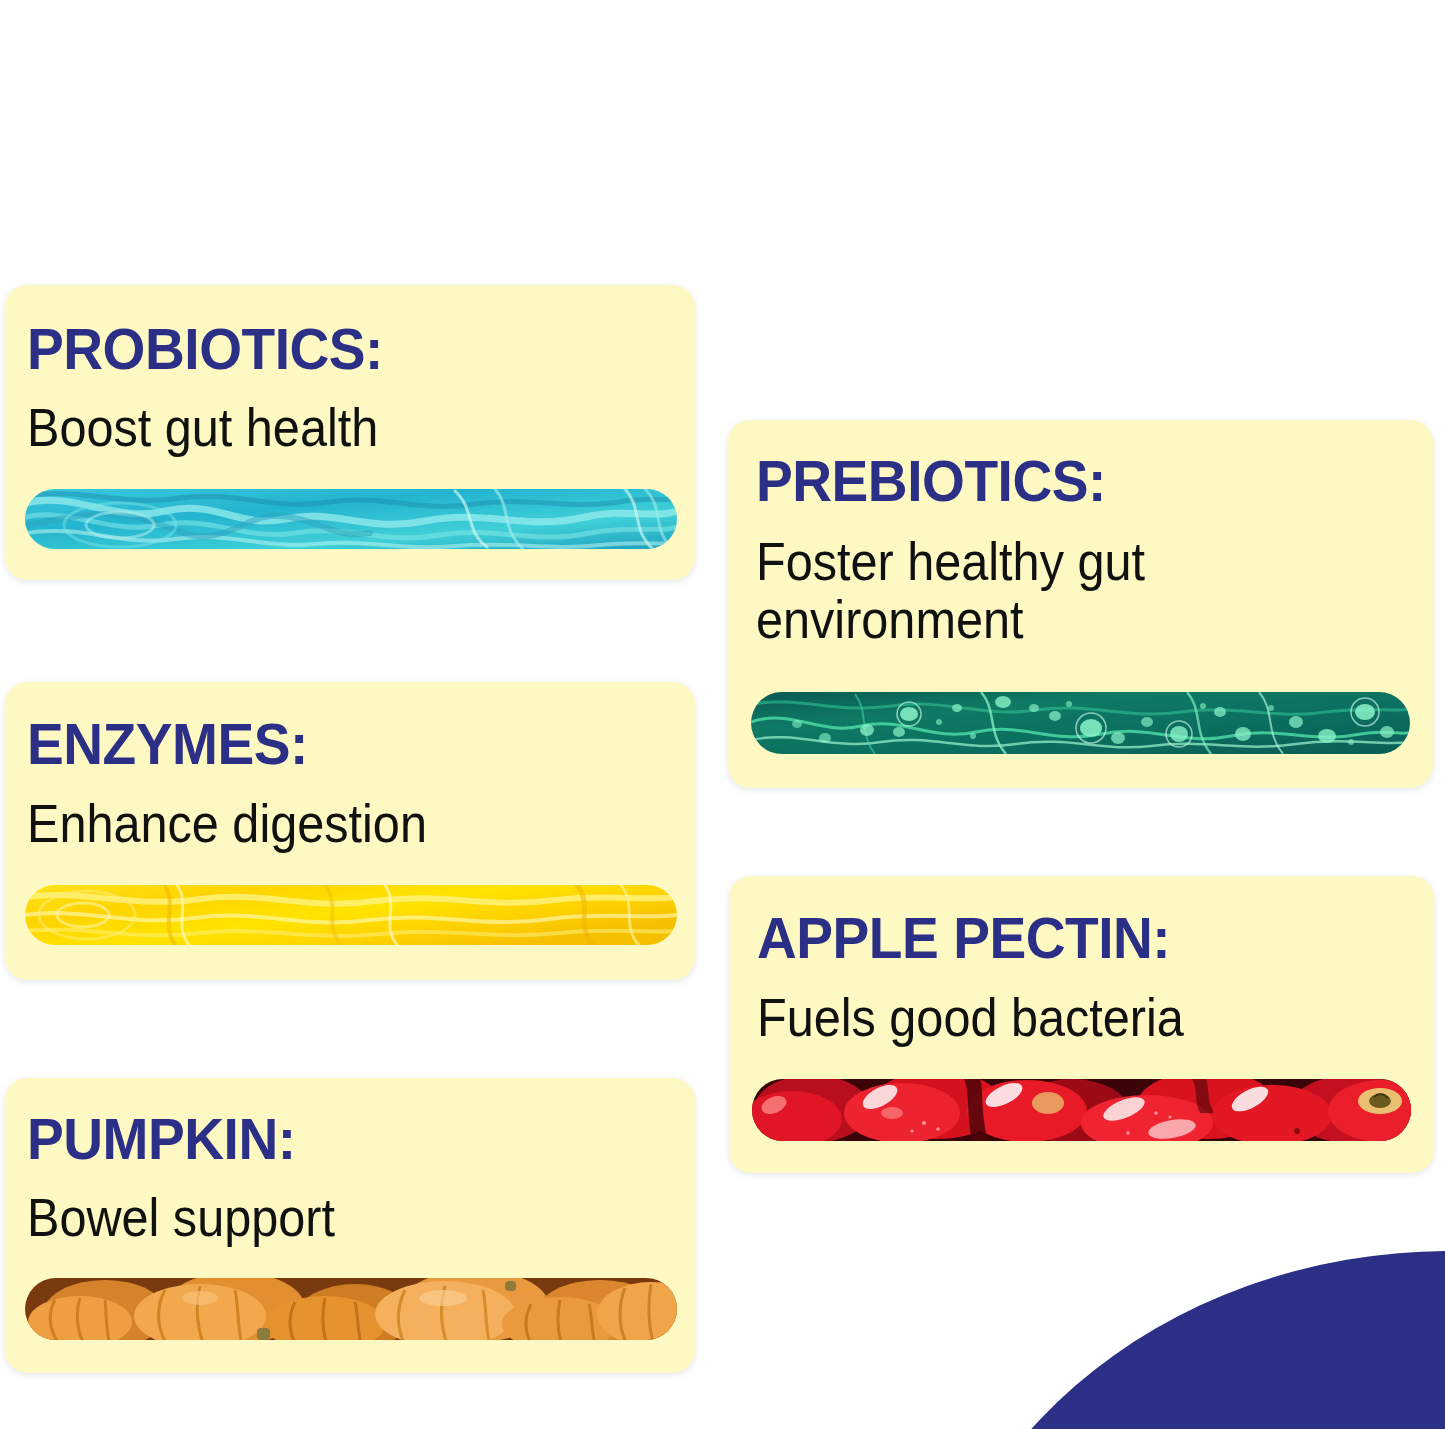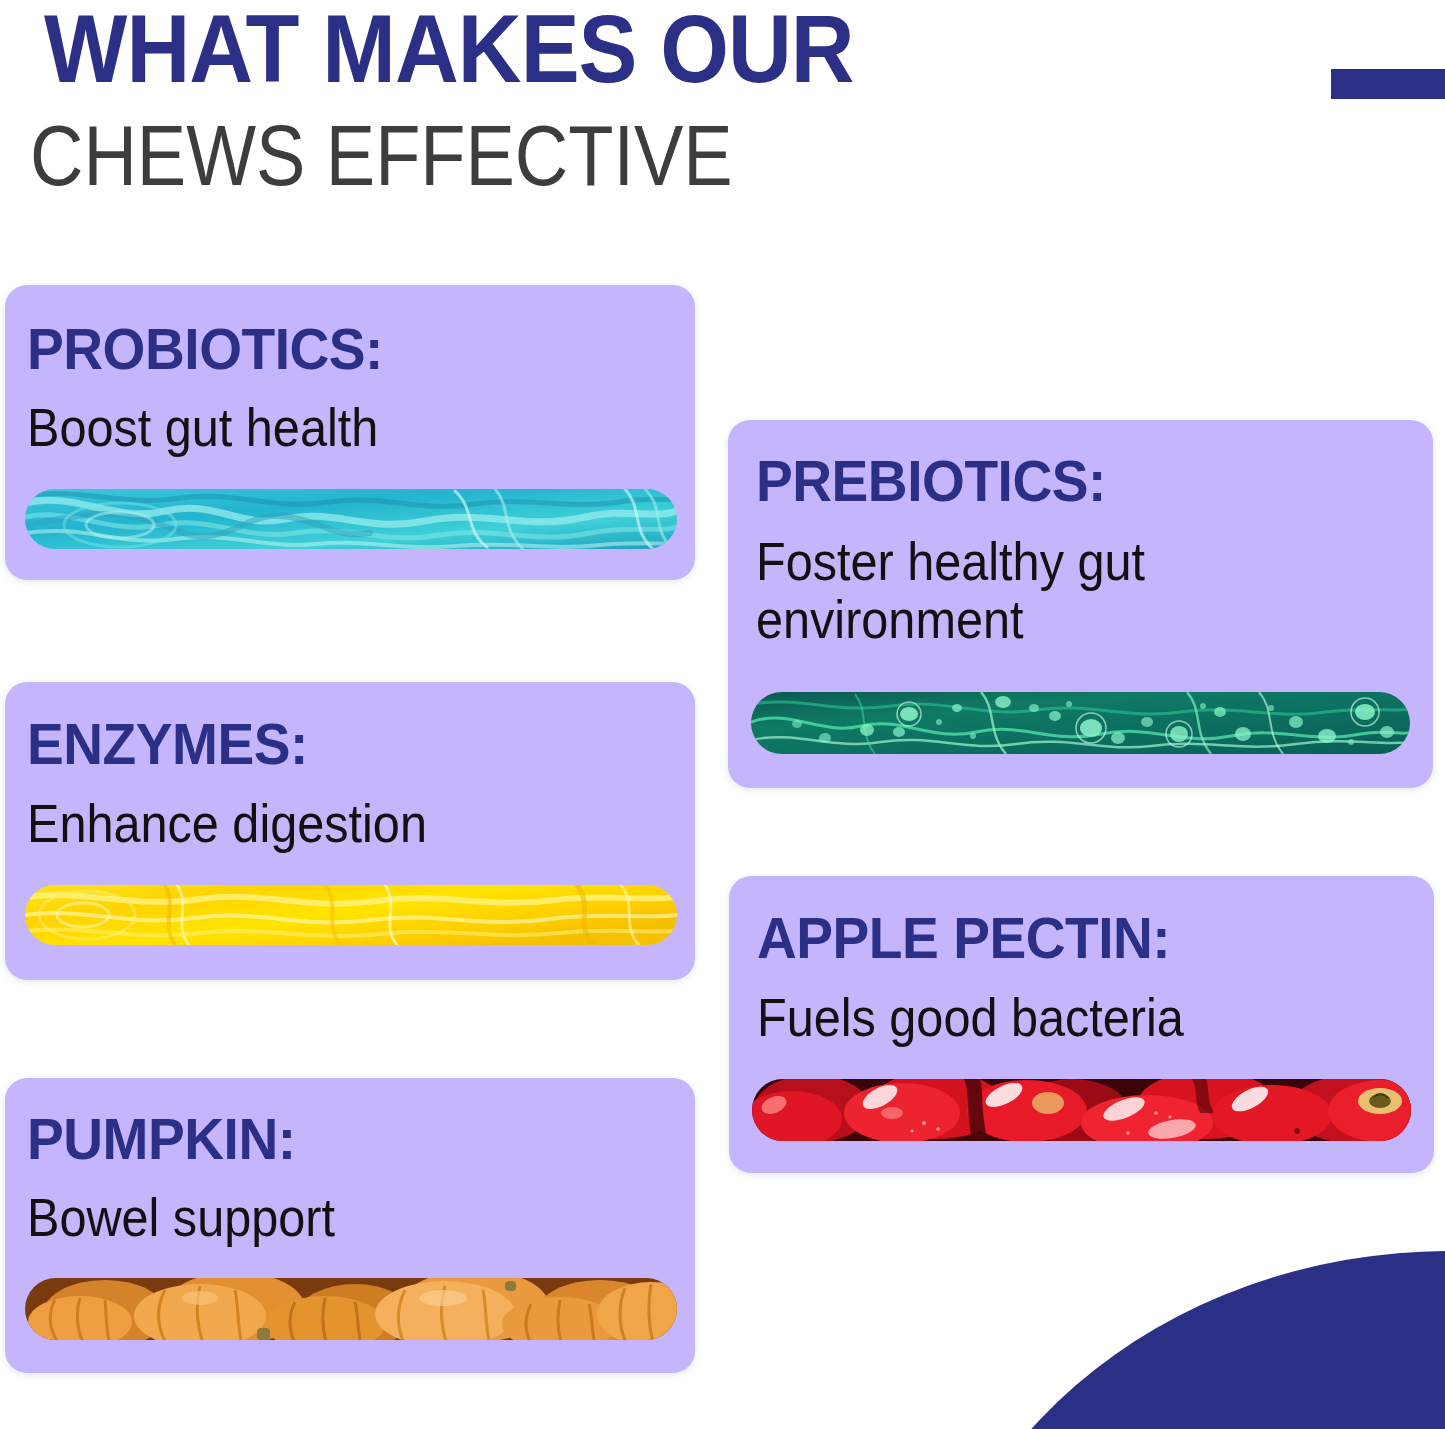--- a/index.html
+++ b/index.html
@@ -41,21 +41,21 @@
   }
   .title-dash {
     position:absolute; left:1331px; top:69px;
     width:114px; height:30px;
     background:#2b2f86;
   }
 
   
   .card {
     position:absolute;
-    background:#c4b5fd;
+    background:#fef9c3;
     border-radius:22px;
     box-shadow:0 2px 7px rgba(100,110,140,0.17);
     overflow:hidden;
   }
   .card-title {
     position:absolute;
     font-size:58px; font-weight:bold;
     color:#2b2f86;
     letter-spacing:-0.5px;
     font-family:"Liberation Sans Narrow","Liberation Sans",sans-serif;
@@ -114,25 +114,20 @@
     width:1060px; height:460px;
     background:#2b2f86;
     border-radius:50% 50% 0 0 / 100% 100% 0 0;
   }
 </style>
 </head>
 <body>
 
 <div id="stage">
 
-  <div class="header">
-    <div class="title-line1">WHAT MAKES OUR</div>
-    <div class="title-line2">CHEWS EFFECTIVE</div>
-    <div class="title-dash"></div>
-  </div>
 
   <div class="card" id="card-probiotics">
     <div class="card-title">PROBIOTICS:</div>
     <div class="card-desc">Boost gut health</div>
     <div class="swatch">
       <svg viewBox="0 0 652 60" preserveAspectRatio="none">
         <defs>
           <linearGradient id="cyBase" x1="0" y1="0" x2="1" y2="1">
             <stop offset="0%" stop-color="#3cc8dc"></stop>
             <stop offset="35%" stop-color="#23b4cf"></stop>

